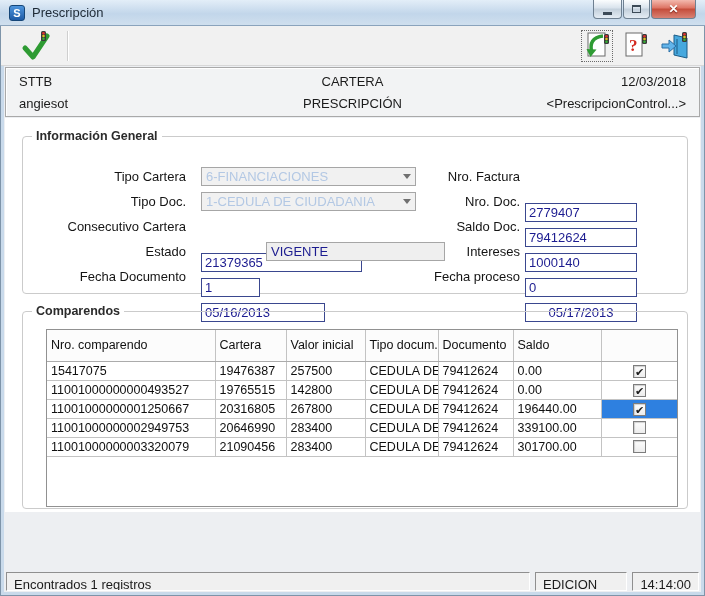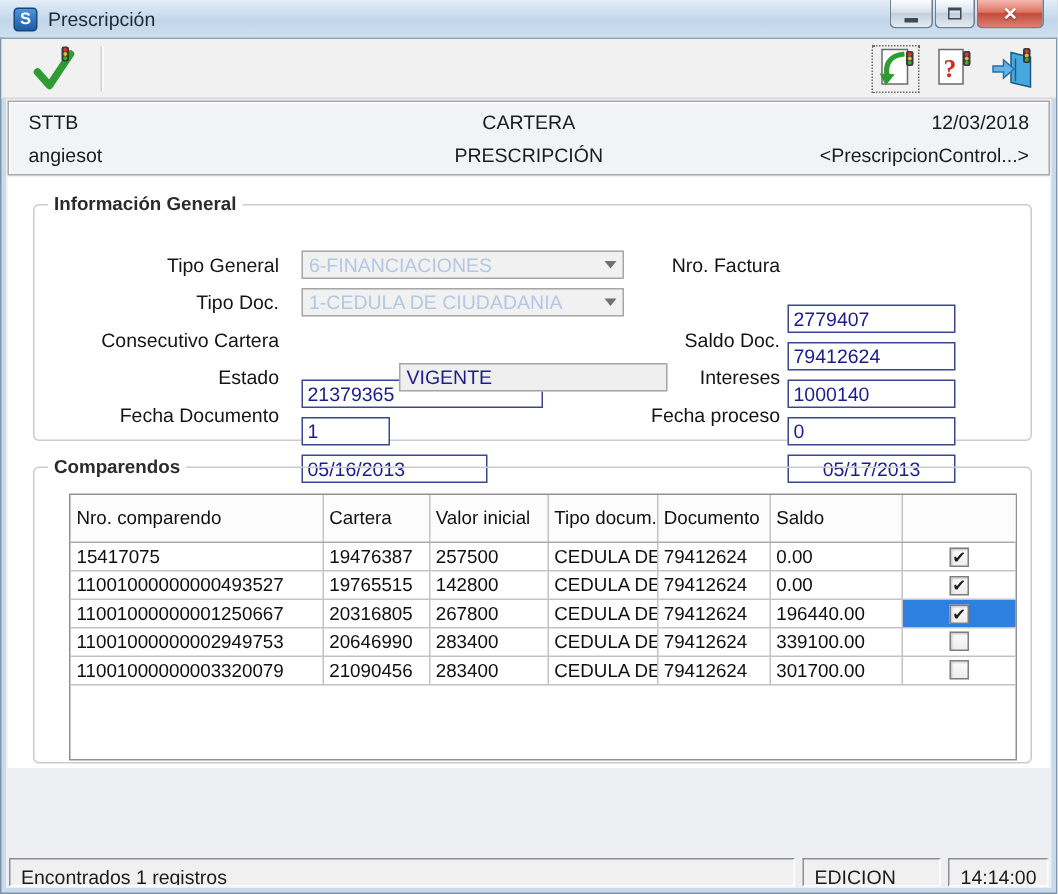--- a/index.html
+++ b/index.html
@@ -205,33 +205,34 @@
       <span class="hdr-center">PRESCRIPCIÓN</span>
       <span class="hdr-right">&lt;PrescripcionControl...&gt;</span>
     </div>
   </div>
 
   <div class="content">
 
     <div class="group g-info">
       <div class="group-title">Información General</div>
 
-      <div class="lbl lc" style="top:30px">Tipo General</div>
+      <div class="lbl lc" style="top:30px">Tipo Cartera</div>
       <div class="combo" style="left:178px; top:30px; width:215px">
         <span class="combo-text">6-FINANCIACIONES</span>
         <span class="combo-arrow"></span>
       </div>
       <div class="lbl rc" style="top:30px">Nro. Factura</div>
       <input class="field" style="left: 502px; top: 30px; width: 112px;" value="2779407">
 
       <div class="lbl lc" style="top:55px">Tipo Doc.</div>
       <div class="combo" style="left:178px; top:55px; width:215px">
         <span class="combo-text">1-CEDULA DE CIUDADANIA</span>
         <span class="combo-arrow"></span>
       </div>
+      <div class="lbl rc" style="top:55px">Nro. Doc.</div>
       <input class="field" style="left: 502px; top: 55px; width: 112px;" value="79412624">
 
       <div class="lbl lc" style="top:80px">Consecutivo Cartera</div>
       <input class="field" style="left: 178px; top: 80px; width: 161px;" value="21379365">
       <div class="lbl rc" style="top:80px">Saldo Doc.</div>
       <input class="field" style="left: 502px; top: 80px; width: 112px;" value="1000140">
 
       <div class="lbl lc" style="top:105px">Estado</div>
       <input class="field" style="left: 178px; top: 105px; width: 59px;" value="1">
       <div class="display-field" style="left:243px; top:105px; width:179px">VIGENTE</div>

